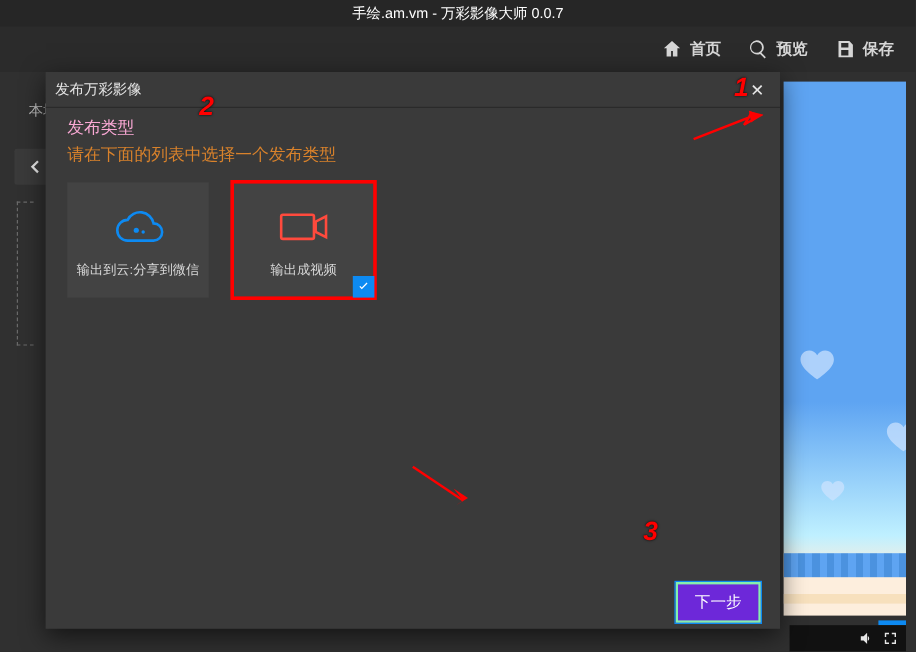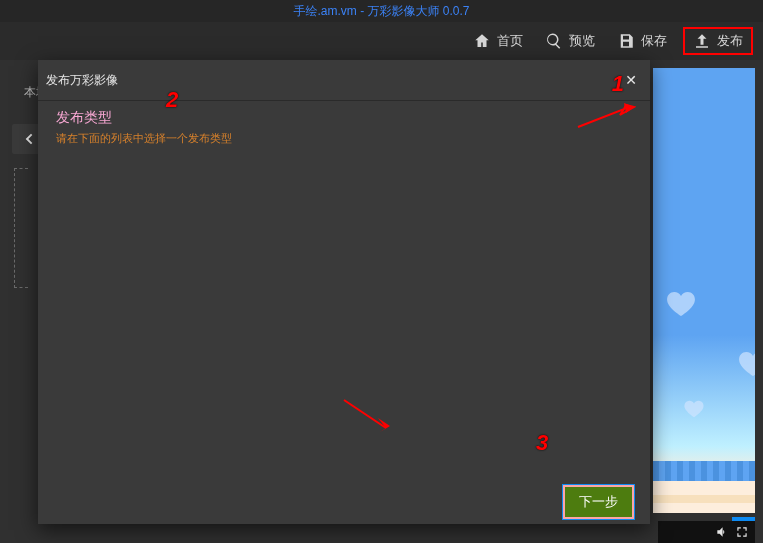--- a/index.html
+++ b/index.html
@@ -1,22 +1,22 @@
 <!DOCTYPE html>
 <html><head>
 <meta charset="utf-8">
 <style>
   * { box-sizing: border-box; margin: 0; padding: 0; font-family: "Microsoft YaHei", Arial, sans-serif; }
   body { width: 763px; height: 543px; background: #262626; overflow: hidden; position: relative; }
 
   
-  .titlebar { width: 100%; height: 22px; background: #262626; color: #3b82f6; font-size: 12px; text-align: center; line-height: 22px; }
+  .titlebar { width: 100%; height: 22px; background: #262626; color: #ffffff; font-size: 12px; text-align: center; line-height: 22px; }
 
   
-  .toolbar { width: 100%; height: 38px; background: #2b2b2b; display: flex; justify-content: flex-end; align-items: center; padding-right: 10px; gap: 6px; }
+  .toolbar { width: 100%; height: 38px; background: #2b2b2b; display: flex; justify-content: flex-end; align-items: center; padding-right: 10px; gap: 6px; font-weight: bold; }
   .tool-item { display: flex; align-items: center; gap: 6px; color: #d6d6d6; font-size: 13px; padding: 4px 8px; cursor: pointer; }
   .tool-item svg { width: 18px; height: 18px; fill: #d6d6d6; }
   .tool-publish { border: 2px solid #ff0000; padding: 3px 8px; margin-left: 2px; }
 
   
   .bg-area { position: absolute; top: 60px; left: 0; right: 0; bottom: 0; background: #303030; }
   .left-hint { position: absolute; left: 24px; top: 84px; color: #bfbfbf; font-size: 12px; }
   .back-btn { position: absolute; left: 12px; top: 124px; width: 34px; height: 30px; background: #3a3a3a; display:flex; align-items:center; justify-content:center; color:#e6e6e6; border-radius:2px; cursor:pointer; }
   .back-btn svg { width:16px; height:16px; fill:#e6e6e6; }
   .dashed-box { position: absolute; left: 14px; top: 168px; width: 14px; height: 120px; border: 1px dashed #6a6a6a; border-right: none; }
@@ -31,43 +31,43 @@
   .h3 { left: 30px; top: 330px; width:22px; height:22px; }
   .strip { position:absolute; left:0; right:0; bottom:32px; height:20px; background: repeating-linear-gradient(90deg,#4b92df 0 6px,#5ea4f2 6px 12px); }
 
   
   .playbar { position:absolute; left:658px; right:8px; bottom:0; height:22px; background:#111; display:flex; align-items:center; justify-content:flex-end; padding:0 6px; gap:6px; }
   .playbar svg { width:14px; height:14px; fill:#e6e6e6; }
   .prog { position:absolute; left:732px; right:8px; bottom:22px; height:4px; background:#0d8af2; }
 
   
   .modal { position: absolute; left: 38px; top: 60px; width: 612px; height: 464px; background: #3a3a3a; box-shadow: 0 6px 20px rgba(0,0,0,.6); display:flex; flex-direction:column; }
-  .modal-header { height: 41px; display:flex; align-items:center; justify-content:space-between; padding:0 8px; color:#e6e6e6; font-size:12px; border-bottom:1px solid #2a2a2a; }
+  .modal-header { height: 30px; display:flex; align-items:center; justify-content:space-between; padding:0 8px; color:#e6e6e6; font-size:12px; border-bottom:1px solid #2a2a2a; }
   .close-btn { width:22px; height:22px; display:flex; align-items:center; justify-content:center; cursor:pointer; color:#e6e6e6; font-size:14px; }
   .modal-body { flex:1; padding: 8px 18px 0 18px; position:relative; }
   .section-title { color:#f9a8d4; font-size:14px; margin-bottom:4px; }
-  .section-hint { color:#d9822b; font-size:11px; margin-bottom:14px; }
+  .section-hint { color:#d9822b; font-size:14px; margin-bottom:14px; }
   .cards { display:flex; gap:20px; }
   .card { width:118px; height:96px; background:#434343; display:flex; flex-direction:column; align-items:center; justify-content:center; gap:8px; position:relative; cursor:pointer; }
   .card span { color:#d8d8d8; font-size:11px; text-align:center; }
   .card svg { width:46px; height:40px; }
   .card.selected { outline: 3px solid #ff0000; outline-offset:-1px; }
   .check { position:absolute; right:0; bottom:0; width:18px; height:18px; background:#0d8af2; display:flex; align-items:center; justify-content:center; }
   .check svg { width:12px; height:12px; fill:#fff; }
   .badge { position:absolute; color:#ff0000; font-weight:bold; font-size:22px; font-style:italic; text-shadow:0 0 2px #000; }
   .b1 { right:26px; top:-30px; }
   .b2 { left:128px; top:-14px; }
   .b3 { left:498px; bottom:24px; }
   .arrow { position:absolute; }
   .arrow svg { fill:#ff0000; }
   .ar1 { right:14px; top:2px; }
   .ar2 { left:300px; top:295px; }
 
   .modal-footer { height:44px; display:flex; align-items:center; justify-content:flex-end; padding:0 16px; }
-  .next-btn { background:#4d7c0f; color:#fff; font-size:13px; padding:6px 14px; cursor:pointer; border:2px solid #fca5a5; outline:1px solid #0d8af2; }
+  .next-btn { background:#6d28d9; color:#fff; font-size:13px; padding:6px 14px; cursor:pointer; border:2px solid #86efac; outline:1px solid #0d8af2; }
 </style>
 </head>
 <body>
 
 <div class="titlebar">手绘.am.vm - 万彩影像大师 0.0.7</div>
 
 <div class="toolbar">
   <div class="tool-item">
     <svg viewBox="0 0 24 24">
         <path d="M12 3l9 8h-3v9h-5v-6h-2v6H6v-9H3z"></path>
@@ -78,26 +78,20 @@
     <svg viewBox="0 0 24 24">
         <path d="M10 2a8 8 0 015.3 13.9l5 5-1.4 1.4-5-5A8 8 0 1110 2zm0 2a6 6 0 100 12 6 6 0 000-12z"></path>
       </svg>
     <span>预览</span>
   </div>
   <div class="tool-item">
     <svg viewBox="0 0 24 24">
         <path d="M5 3h12l4 4v14H5V3zm3 2v5h8V5H8zm0 8v6h8v-6H8z"></path>
       </svg>
     <span>保存</span>
-  </div>
-  <div class="tool-item tool-publish">
-    <svg viewBox="0 0 24 24">
-        <path d="M12 3l6 6h-4v8h-4V9H6l6-6zM4 19h16v2H4z"></path>
-      </svg>
-    <span>发布</span>
   </div>
 </div>
 
 <div class="bg-area"></div>
 <div class="left-hint">本地</div>
 <div class="back-btn">
   <svg viewBox="0 0 24 24">
       <path d="M15 4l-8 8 8 8 2-2-6-6 6-6z"></path>
     </svg>
 </div>
@@ -140,20 +134,42 @@
           <path d="M2 24 L48 6 L44 12 L58 4 L50 2 L48 6" stroke="#ff0000" stroke-width="2" fill="none"></path>
           <path d="M58 4 L48 0 L50 10 Z"></path>
         </svg>
     </div>
 
     <div class="section-title">发布类型</div>
     <div class="section-hint">请在下面的列表中选择一个发布类型</div>
 
     <div class="badge b2">2</div>
 
+    <div class="cards">
+      <div class="card">
+        <svg viewBox="0 0 64 48">
+            <path fill="none" stroke="#0d8af2" stroke-width="3" d="M20 40a12 12 0 010-24 16 16 0 0130 4 10 10 0 010 20H20z"></path>
+            <circle cx="30" cy="28" r="3" fill="#0d8af2"></circle>
+            <circle cx="38" cy="30" r="2" fill="#0d8af2"></circle>
+          </svg>
+        <span>输出到云:分享到微信</span>
+      </div>
+      <div class="card selected">
+        <svg viewBox="0 0 64 48">
+            <rect x="6" y="10" width="38" height="28" rx="2" fill="none" stroke="#ff4a3d" stroke-width="3"></rect>
+            <path d="M46 18l12-6v24l-12-6z" fill="none" stroke="#ff4a3d" stroke-width="3"></path>
+          </svg>
+        <span>输出成视频</span>
+        <div class="check">
+          <svg viewBox="0 0 24 24">
+              <path d="M9 16l-4-4 1.5-1.5L9 13l8-8L18.5 6.5z"></path>
+            </svg>
+        </div>
+      </div>
+    </div>
 
     <div class="arrow ar2">
       <svg width="60" height="40" viewBox="0 0 60 40">
           <path d="M6 4 L48 32" stroke="#ff0000" stroke-width="2"></path>
           <path d="M48 32 L40 22 L52 30 L42 36 Z"></path>
         </svg>
     </div>
     <div class="badge b3">3</div>
   </div>
 

